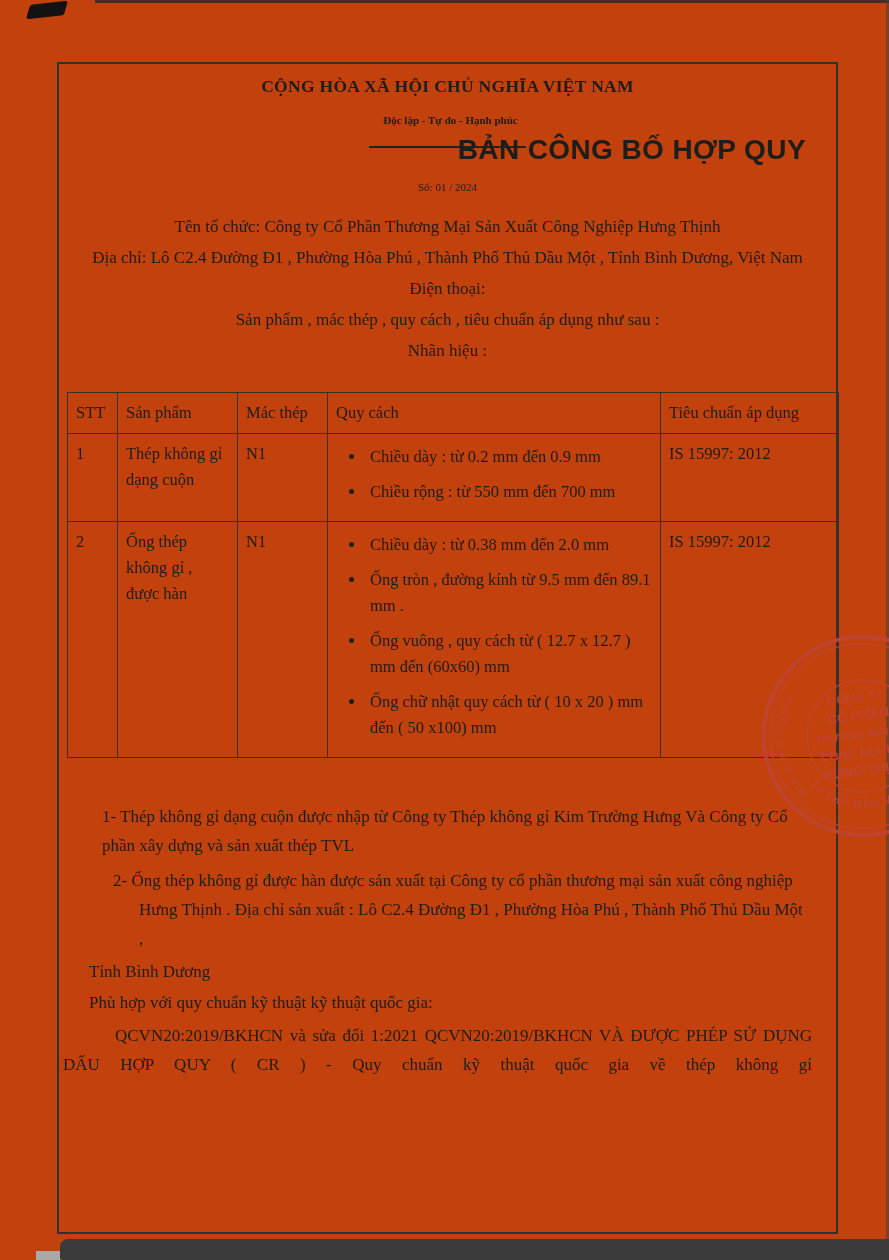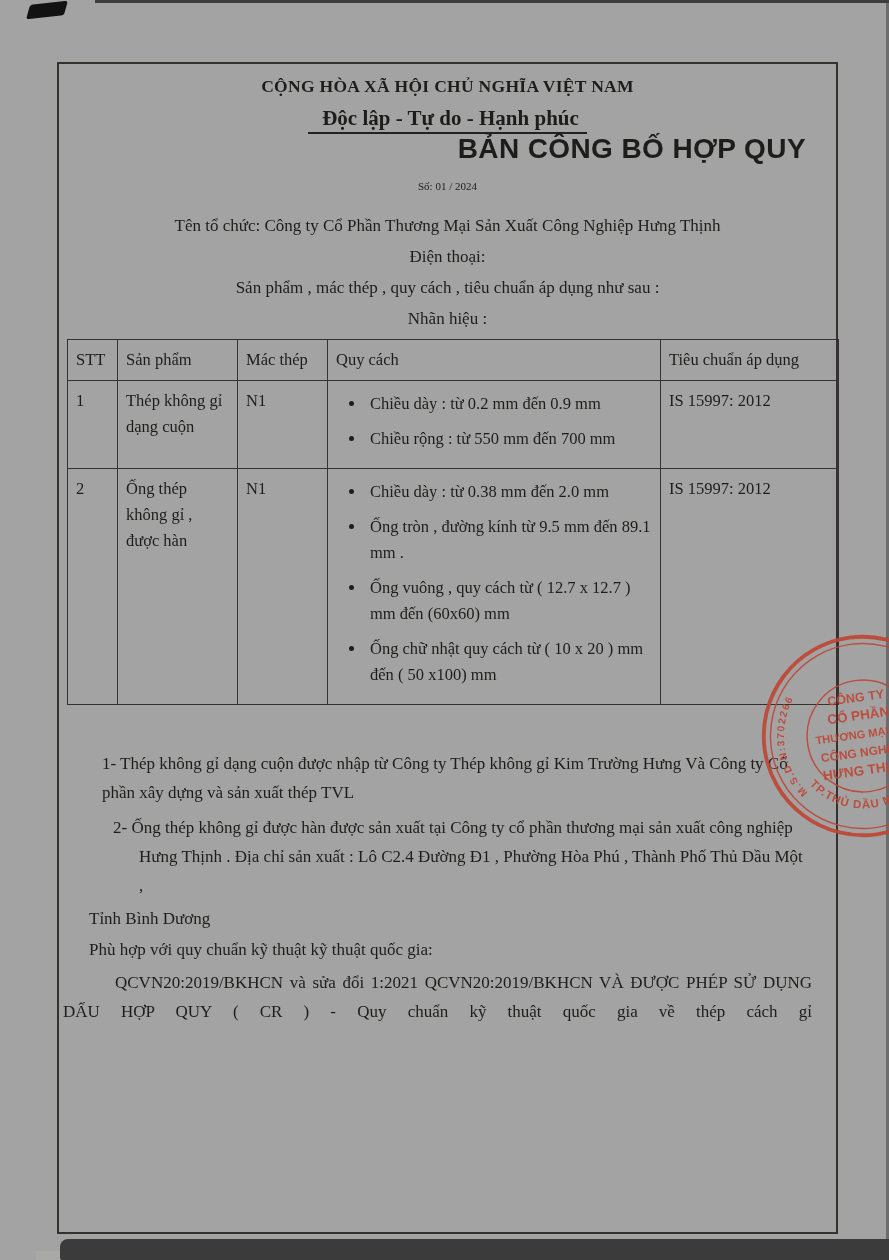--- a/index.html
+++ b/index.html
@@ -1,48 +1,48 @@
 <!DOCTYPE html>
 <html><head>
 <meta charset="utf-8">
 <style>
   * { margin:0; padding:0; box-sizing:border-box; }
   body { background:#e8e8e6; }
   .page {
     position:relative; width:889px; height:1260px; margin:0 auto;
-    background:#a3a3a3; overflow:hidden;
+    background:#c2410c; overflow:hidden;
     font-family:"Liberation Serif","DejaVu Serif",serif;
     color:#1d1d1b;
   }
   
   .artifact-top-line { position:absolute; top:0; left:95px; right:0; height:3px; background:#2b2b2b; opacity:.85; }
   .artifact-corner-blob { position:absolute; top:3px; left:28px; width:38px; height:14px; background:#121212; transform:rotate(-6deg) skewX(-22deg); border-radius:3px; }
   .artifact-right-line { position:absolute; top:0; bottom:0; right:0; width:3px; background:#3f3f3f; opacity:.55; }
   .artifact-bottom-band { position:absolute; bottom:0; left:60px; right:0; height:21px; background:#3b3b3b; border-radius:8px 0 0 2px; }
   .artifact-bottom-edge { position:absolute; bottom:0; left:36px; width:26px; height:9px; background:#a9a9a6; }
 
   .frame {
     position:absolute; left:57px; top:62px; width:781px; height:1172px;
     border:2px solid #33322e;
   }
   .content { padding:8px 30px 0 30px; font-size:17px; line-height:29px; }
 
   .republic { text-align:center; font-weight:bold; font-size:17.5px; letter-spacing:.3px; }
   .motto { text-align:center; margin-top:3px; }
-  .motto span { font-weight:bold; font-size:21px; border-bottom:2px solid #222; padding:0 8px 2px 14px; }
+  .motto span { font-weight:bold; font-size:11px; border-bottom:2px solid #222; padding:0 8px 20px 14px; }
   .doc-title { text-align:right; font-family:"Liberation Sans","DejaVu Sans",sans-serif; font-weight:bold; font-size:28px; letter-spacing:.4px; }
   .doc-number { text-align:center; margin-top:9px; font-size:11px; }
 
   p.body { margin:2px 0;text-align:center; }
   p.body.first { margin-top:10px; }
   .indent { margin-left:6px; }
 
   table.products {
     border-collapse:collapse; table-layout:fixed;
-    width:771px; margin-left:-22px; margin-top:6px;
+    width:771px; margin-left:-22px; margin-top:27px;
     font-size:16.5px; line-height:26px;padding-left:20px;
   }
   table.products th, table.products td {
     border:1.6px solid #33322e; vertical-align:top; text-align:left;
     padding:7px 8px;
   }
   table.products th { font-weight:normal; }
   th.c-stt, td.c-stt { text-align:center; }
   td.cell-wrap { text-align:justify; padding-right:14px; }
   td.spec-cell { padding-right:30px; }
@@ -78,20 +78,21 @@
 
       <div class="republic">CỘNG HÒA XÃ HỘI CHỦ NGHĨA VIỆT NAM</div>
       <div class="motto">
         <span>Độc lập - Tự do - Hạnh phúc</span>
       </div>
 
       <div class="doc-title">BẢN CÔNG BỐ HỢP QUY</div>
       <div class="doc-number">Số: 01 / 2024</div>
 
       <p class="body first">Tên tổ chức: Công ty Cổ Phần Thương Mại Sản Xuất Công Nghiệp Hưng Thịnh</p>
+      <p class="body">Địa chỉ: Lô C2.4 Đường Đ1 , Phường Hòa Phú , Thành Phố Thủ Dầu Một , Tỉnh Bình Dương, Việt Nam</p>
       <p class="body">Điện thoại:</p>
       <p class="body indent">Sản phẩm , mác thép , quy cách , tiêu chuẩn áp dụng như sau :</p>
       <p class="body indent">Nhãn hiệu :</p>
 
       <table class="products">
         <colgroup>
           <col style="width:50px">
             <col style="width:120px">
             <col style="width:90px">
             <col style="width:333px">
@@ -134,21 +135,21 @@
             <td>IS 15997: 2012</td>
           </tr>
         </tbody>
       </table>
 
       <div class="notes">
         <p class="note1">1-  Thép không gỉ dạng cuộn được nhập từ Công ty Thép không gỉ Kim Trường Hưng Và Công ty Cổ phần xây dựng và sản xuất thép TVL</p>
         <p class="note2">2-  Ống thép không gỉ được hàn được sản xuất tại Công ty cổ phần thương mại sản xuất công nghiệp Hưng Thịnh . Địa chỉ sản xuất : Lô C2.4 Đường Đ1 , Phường Hòa Phú , Thành Phố Thủ Dầu Một ,</p>
         <p class="province">Tỉnh Bình Dương</p>
         <p class="conformity">Phù hợp với quy chuẩn kỹ thuật kỹ thuật quốc gia:</p>
-        <p class="qcvn">QCVN20:2019/BKHCN và sửa đổi 1:2021 QCVN20:2019/BKHCN VÀ ĐƯỢC PHÉP SỬ DỤNG DẤU HỢP QUY ( CR ) -  Quy chuẩn kỹ thuật quốc gia về thép cách gỉ</p>
+        <p class="qcvn">QCVN20:2019/BKHCN và sửa đổi 1:2021 QCVN20:2019/BKHCN VÀ ĐƯỢC PHÉP SỬ DỤNG DẤU HỢP QUY ( CR ) -  Quy chuẩn kỹ thuật quốc gia về thép không gỉ</p>
       </div>
 
     </div>
   </div>
 
   <svg class="stamp" viewBox="0 0 220 220" width="212" height="212">
     <g fill="none" stroke="#bf4534">
       <circle cx="110" cy="110" r="103" stroke-width="4"></circle>
       <circle cx="110" cy="110" r="96" stroke-width="1.5"></circle>
       <circle cx="110" cy="110" r="58" stroke-width="1.5"></circle>

